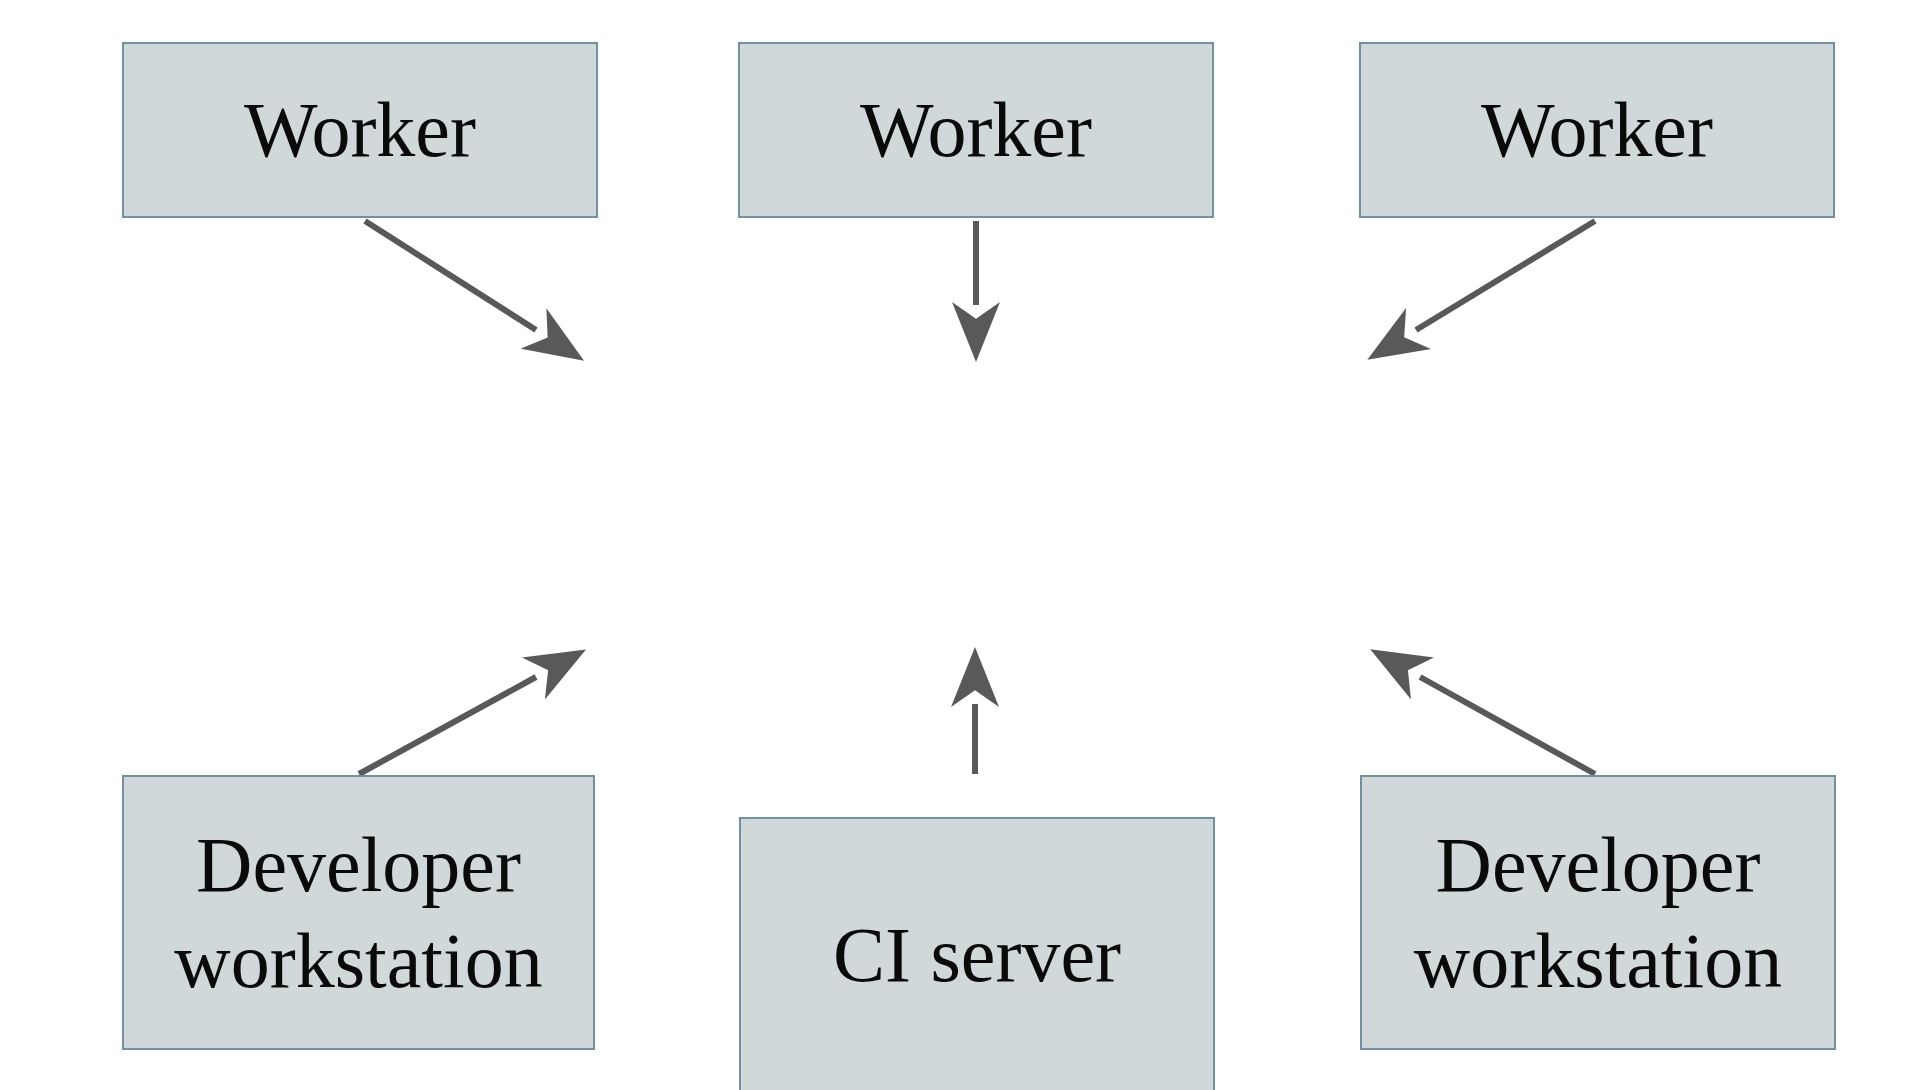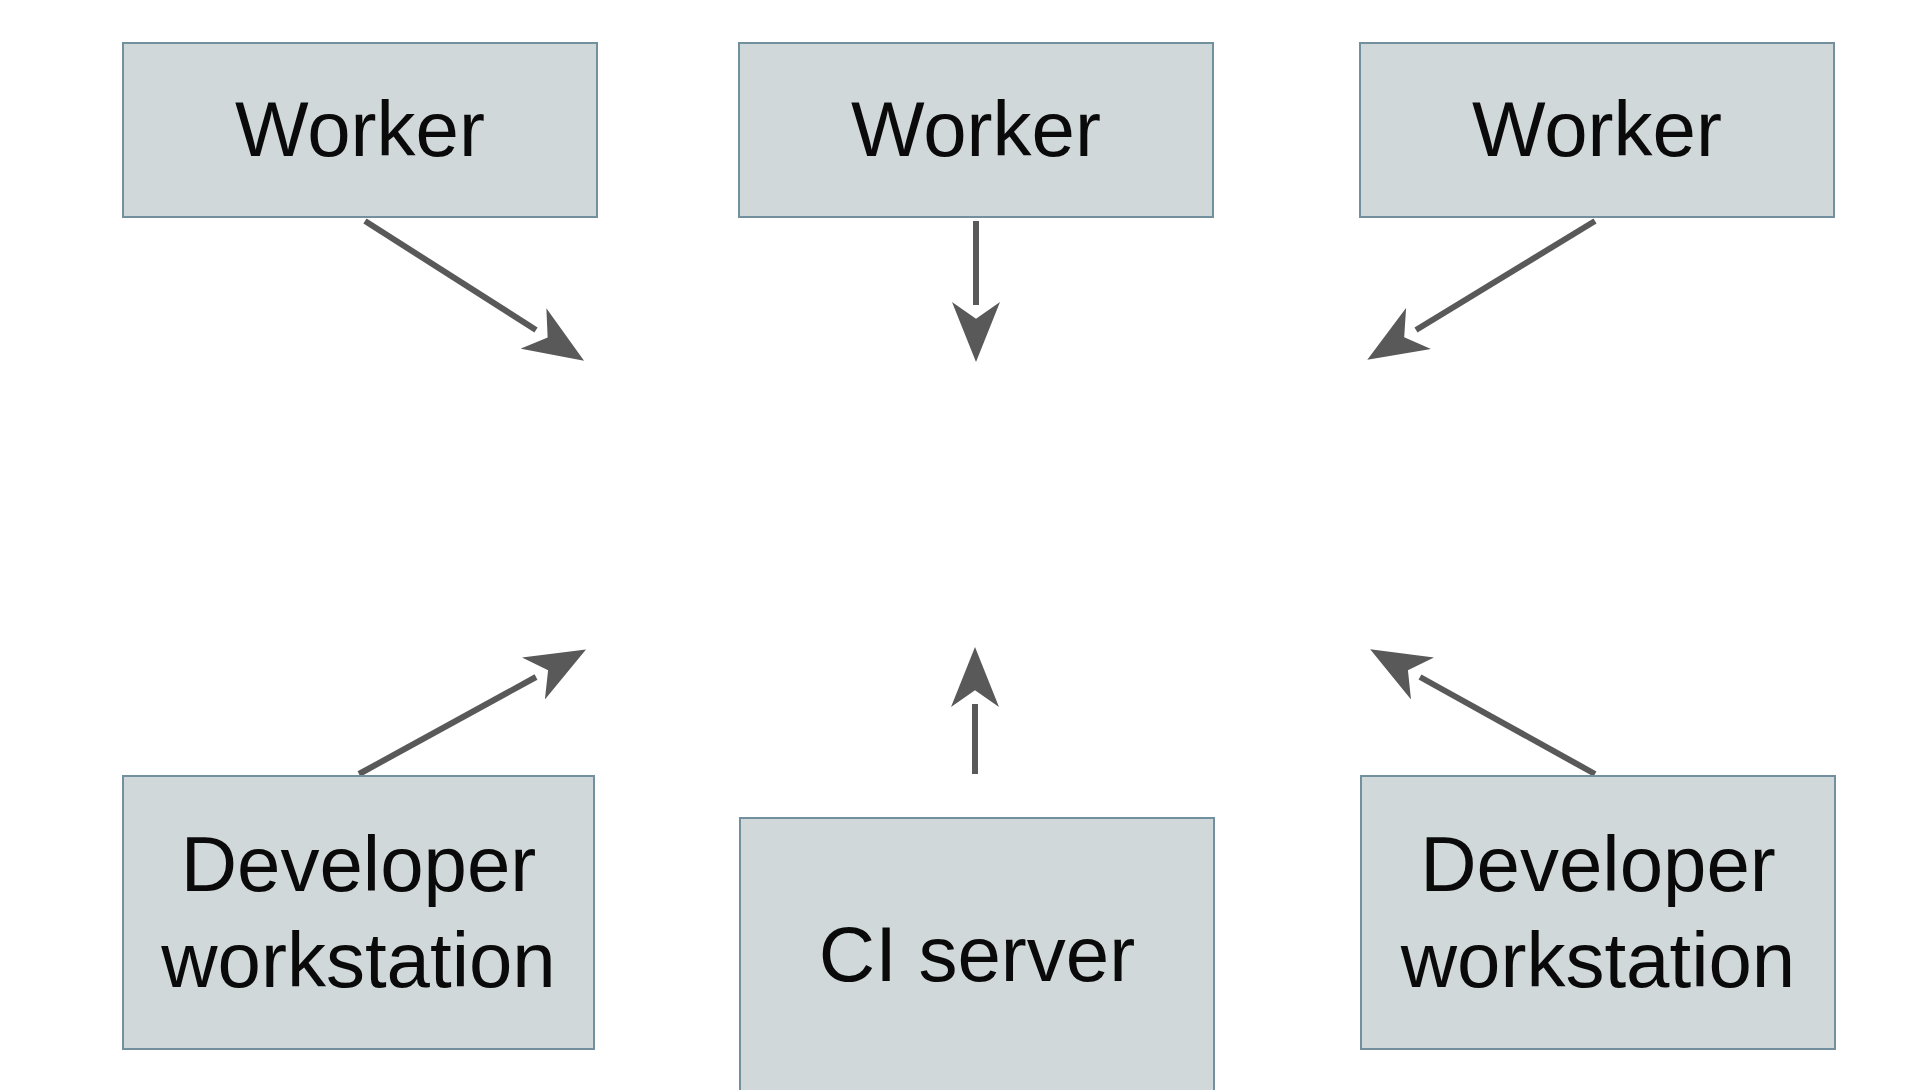--- a/index.html
+++ b/index.html
@@ -6,21 +6,21 @@
     margin: 0;
     padding: 0;
     background: #ffffff;
   }
   .stage {
     position: relative;
     width: 1910px;
     height: 1090px;
     background: #ffffff;
     overflow: hidden;
-    font-family: Liberation Sans, sans-serif;
+    font-family: Liberation Serif, serif;
   }
   .node {
     position: absolute;
     box-sizing: border-box;
     background: var(--node-fill, #d1d8da);
     border: 2px solid var(--node-border, #72909e);
     display: flex;
     align-items: center;
     justify-content: center;
     text-align: center;

